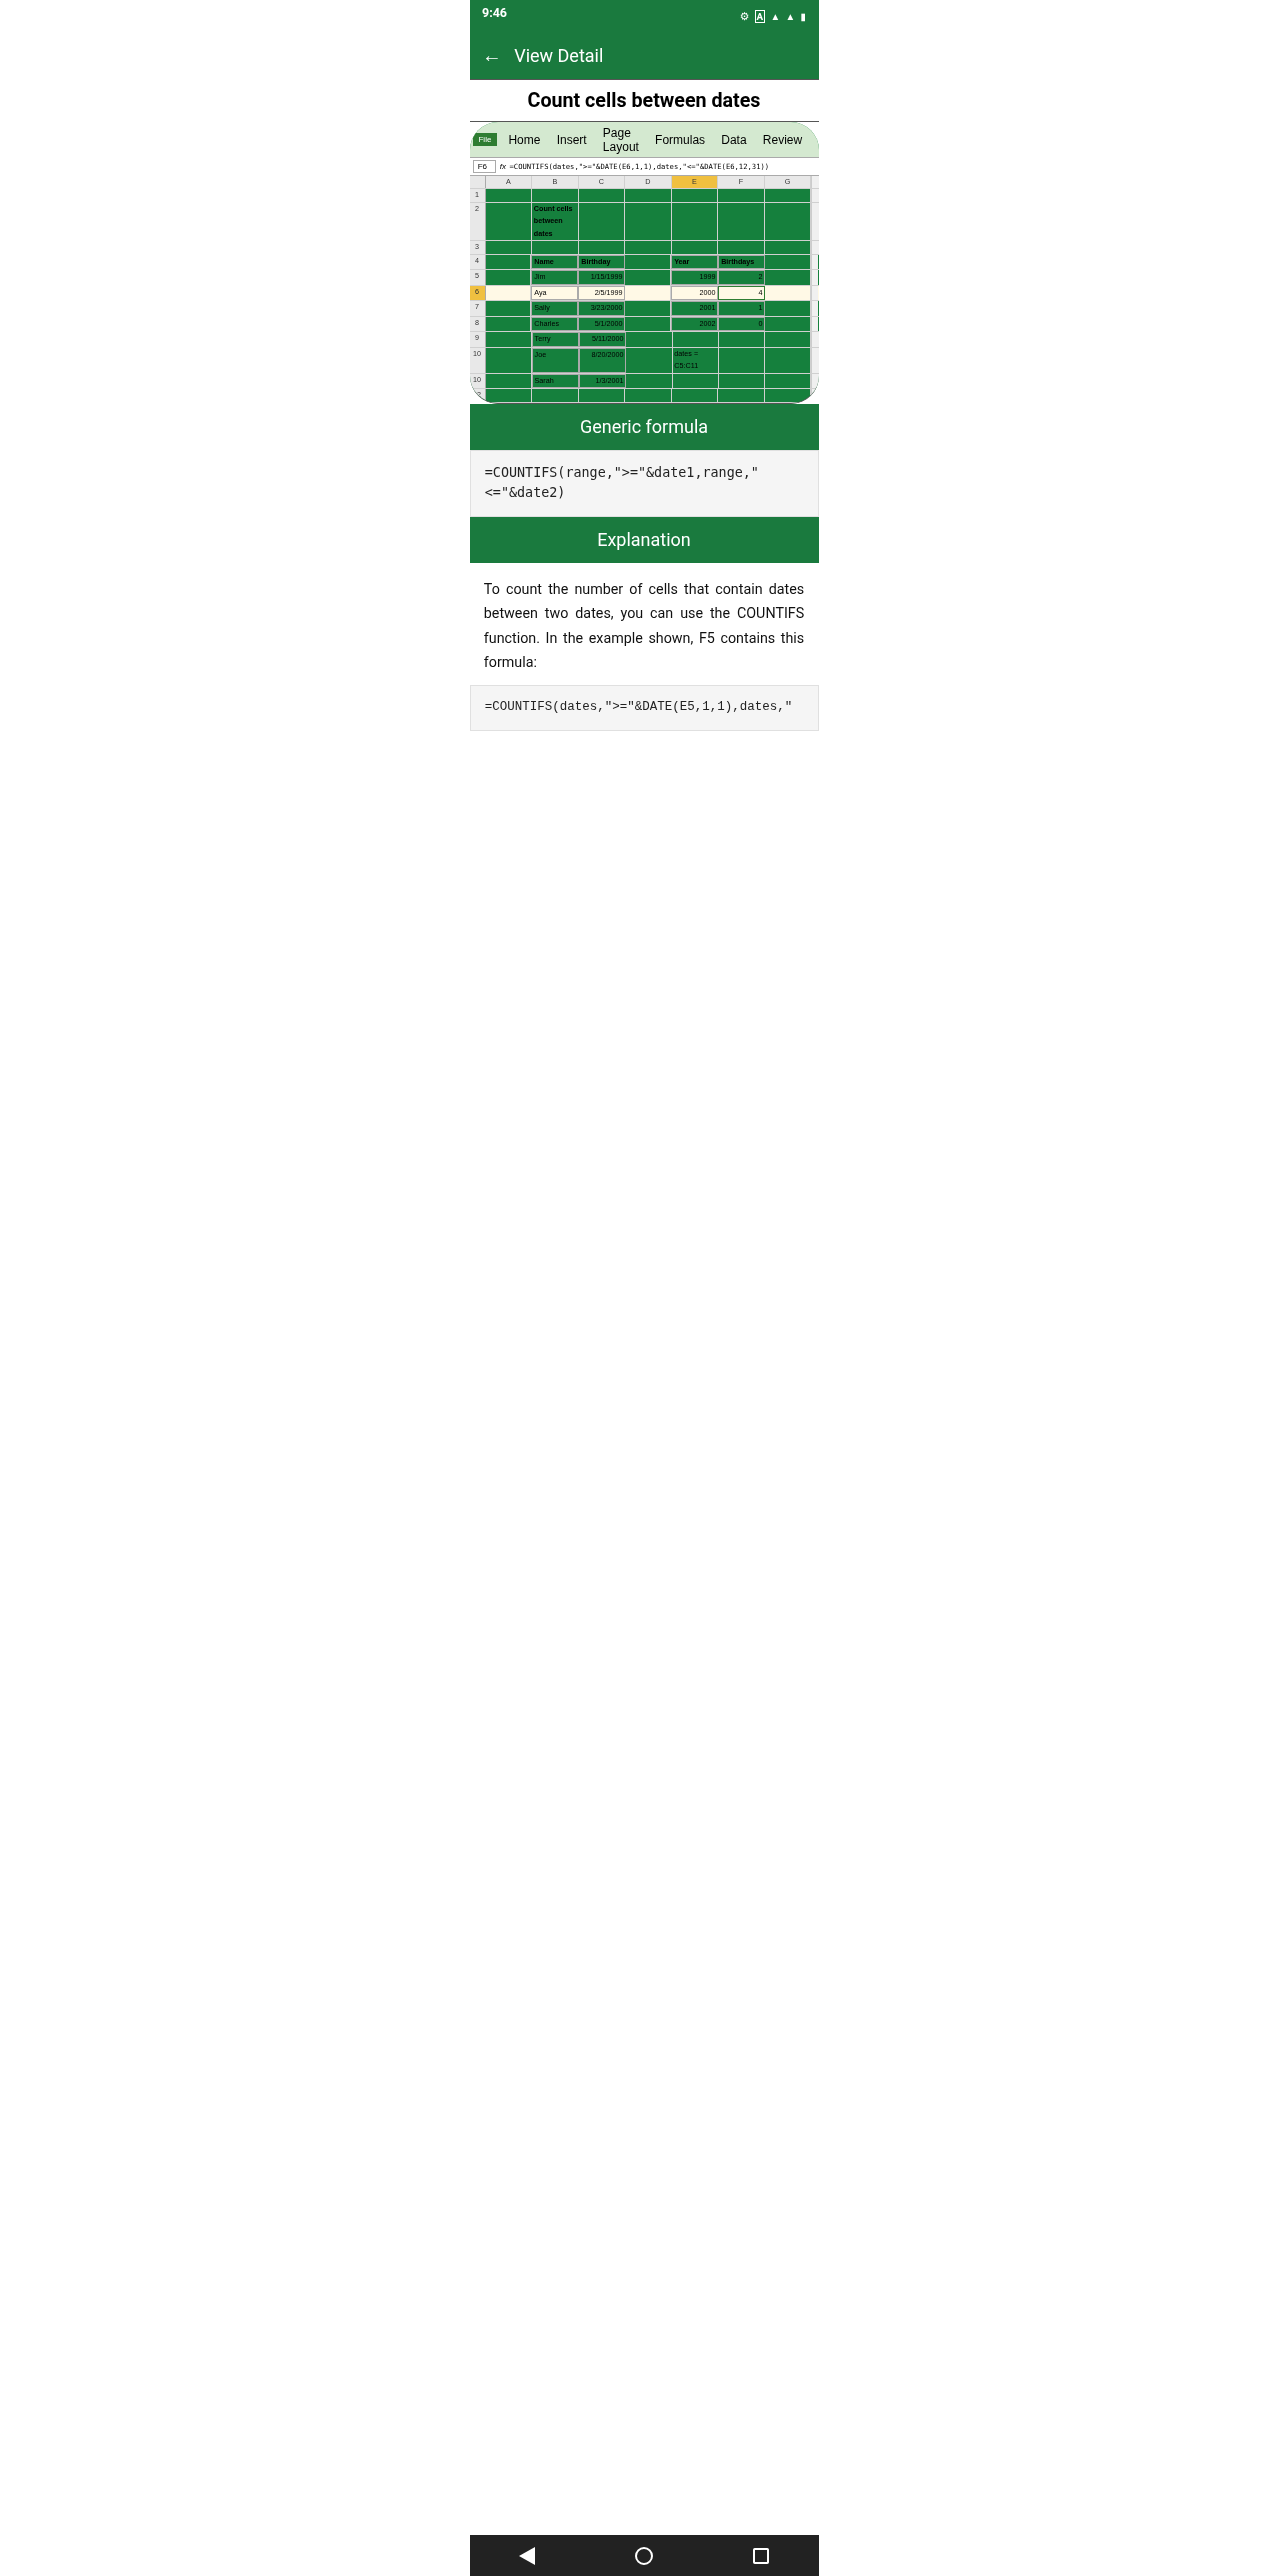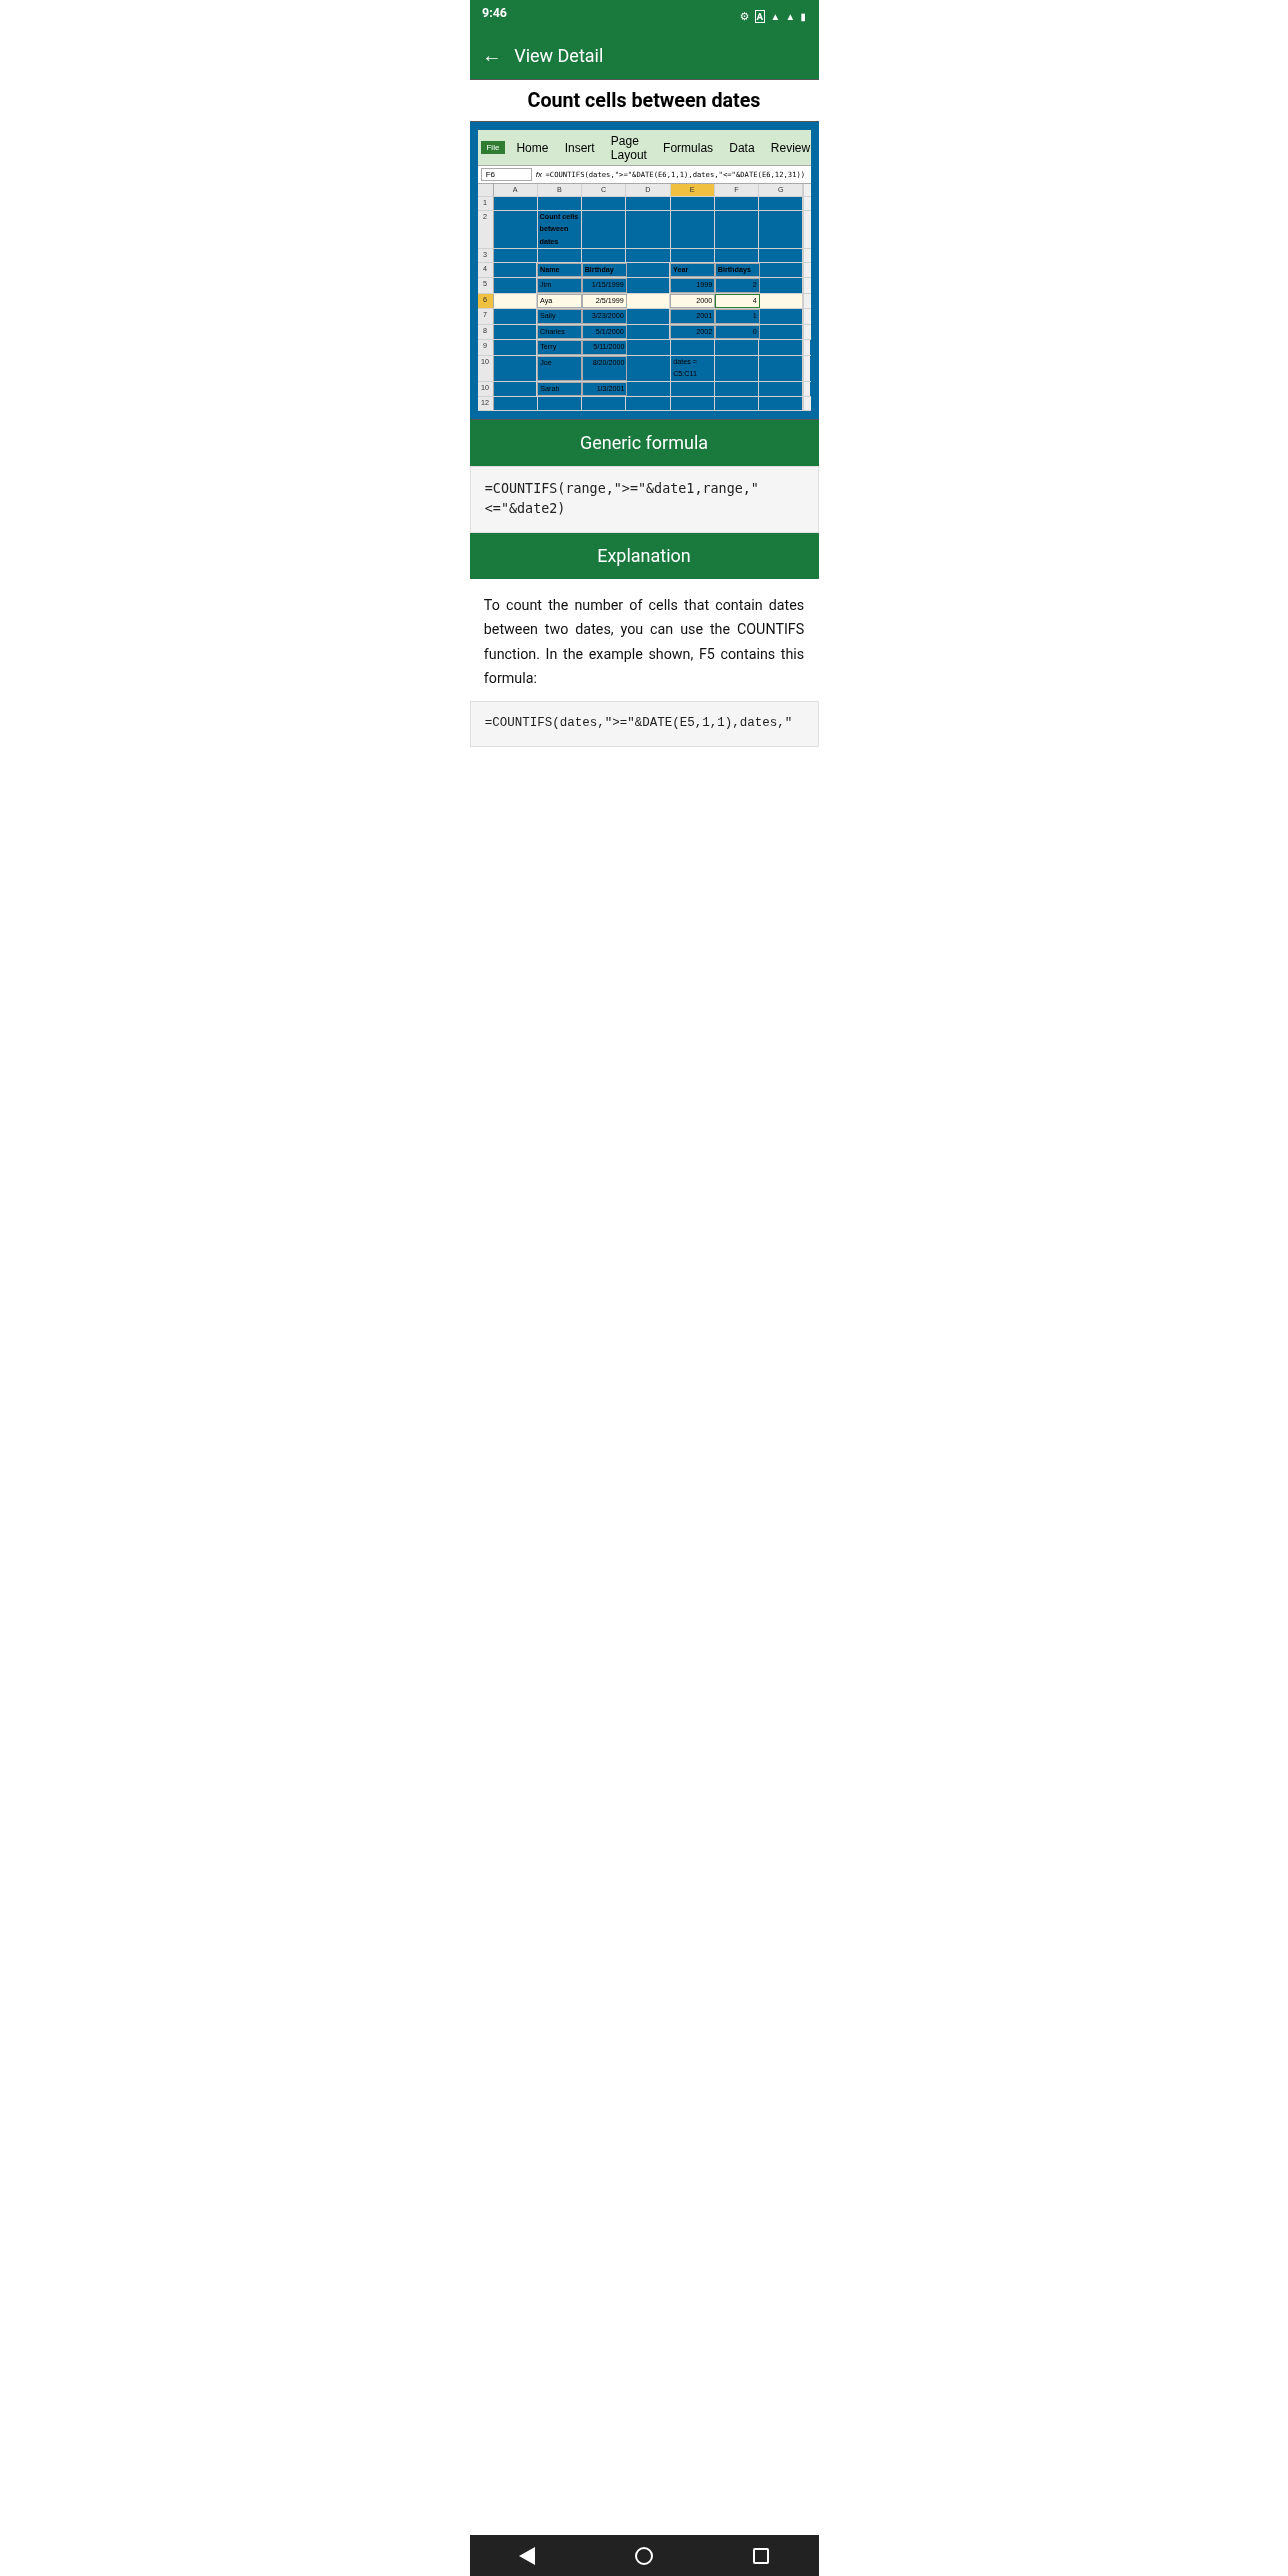--- a/index.html
+++ b/index.html
@@ -68,23 +68,24 @@
     }
     .page-title {
       font-size: 19.7px;
       font-weight: bold;
       color: #000;
     }
 
     
     .spreadsheet-container {
       border-bottom: 1.8px solid #555;
-      background: #0369a1;
-      padding: 8px;
+      background: #15803d;
+      padding: 0;
       overflow: hidden;
+      border-radius: 28px;
     }
 
     
     .spreadsheet {
       width: 100%;
       font-size: 8px;
       font-family: Arial, sans-serif;
     }
 
     .ribbon {
@@ -115,21 +116,21 @@
       padding: 1.8px 3.6px;
       border-bottom: 0.9px solid #aaa;
       font-size: 8px;
       background: #fff;
       gap: 3.6px;
     }
 
     .cell-ref {
       border: 0.9px solid #aaa;
       padding: 0.9px 3.6px;
-      width: 51px;
+      width: 23px;
       font-size: 8px;
     }
 
     .formula-text {
       font-family: monospace;
       font-size: 7.2px;
       flex: 1;
     }
 
     .ss-row {

